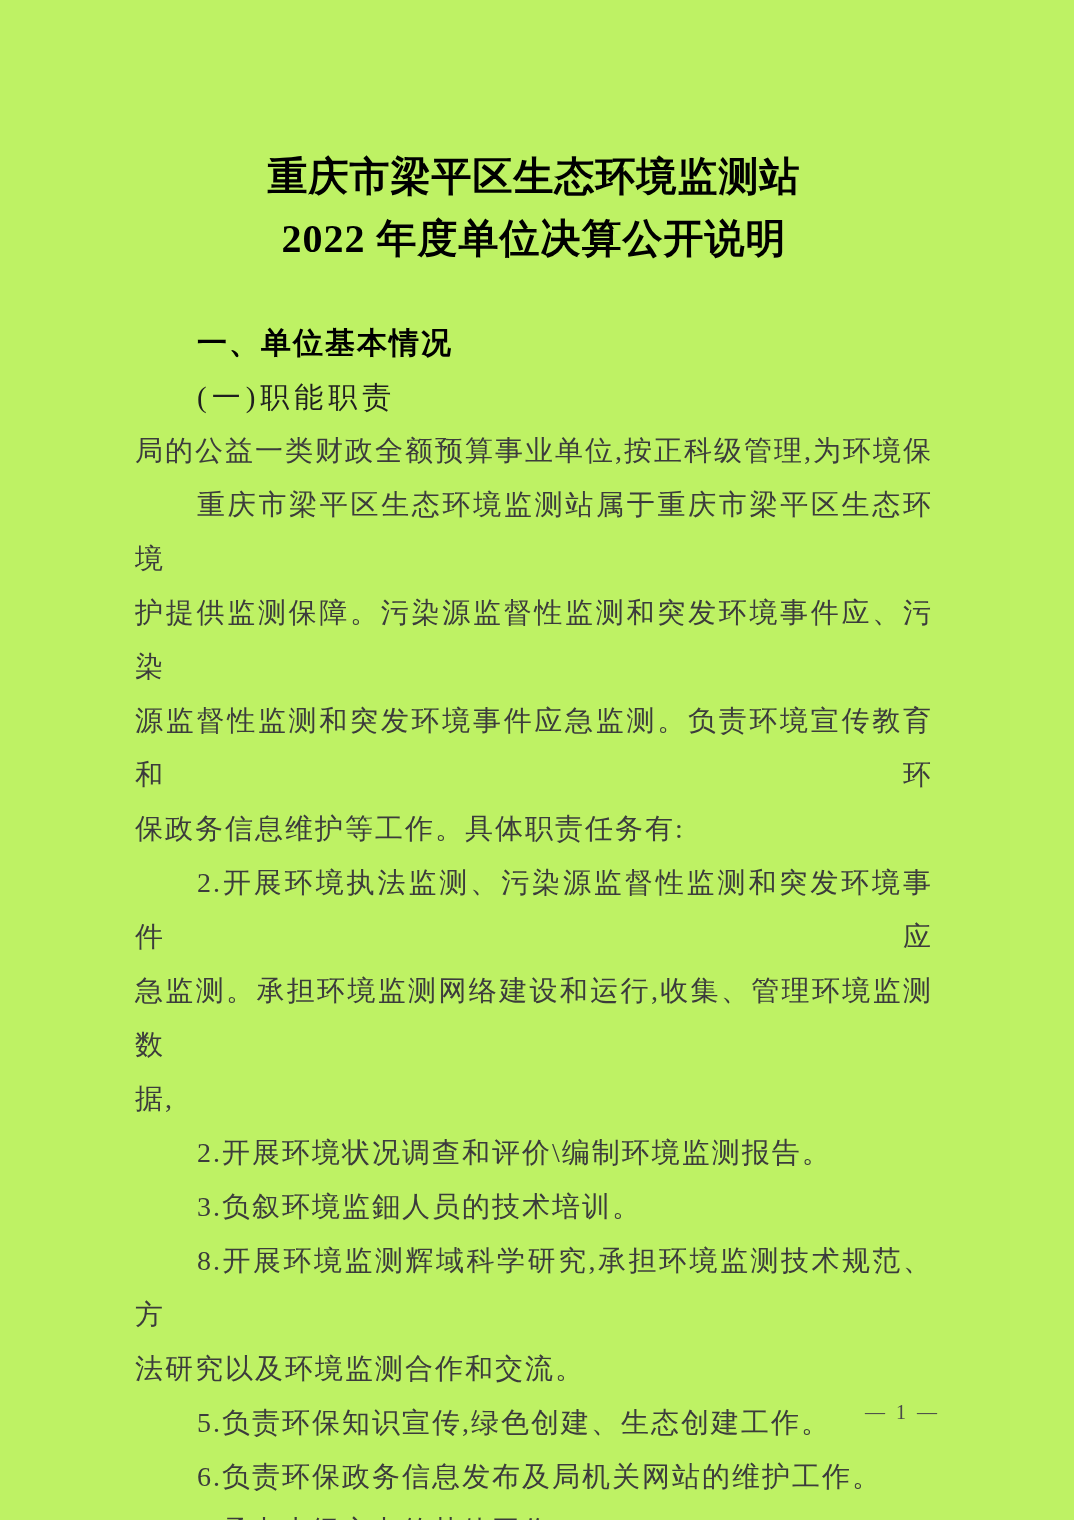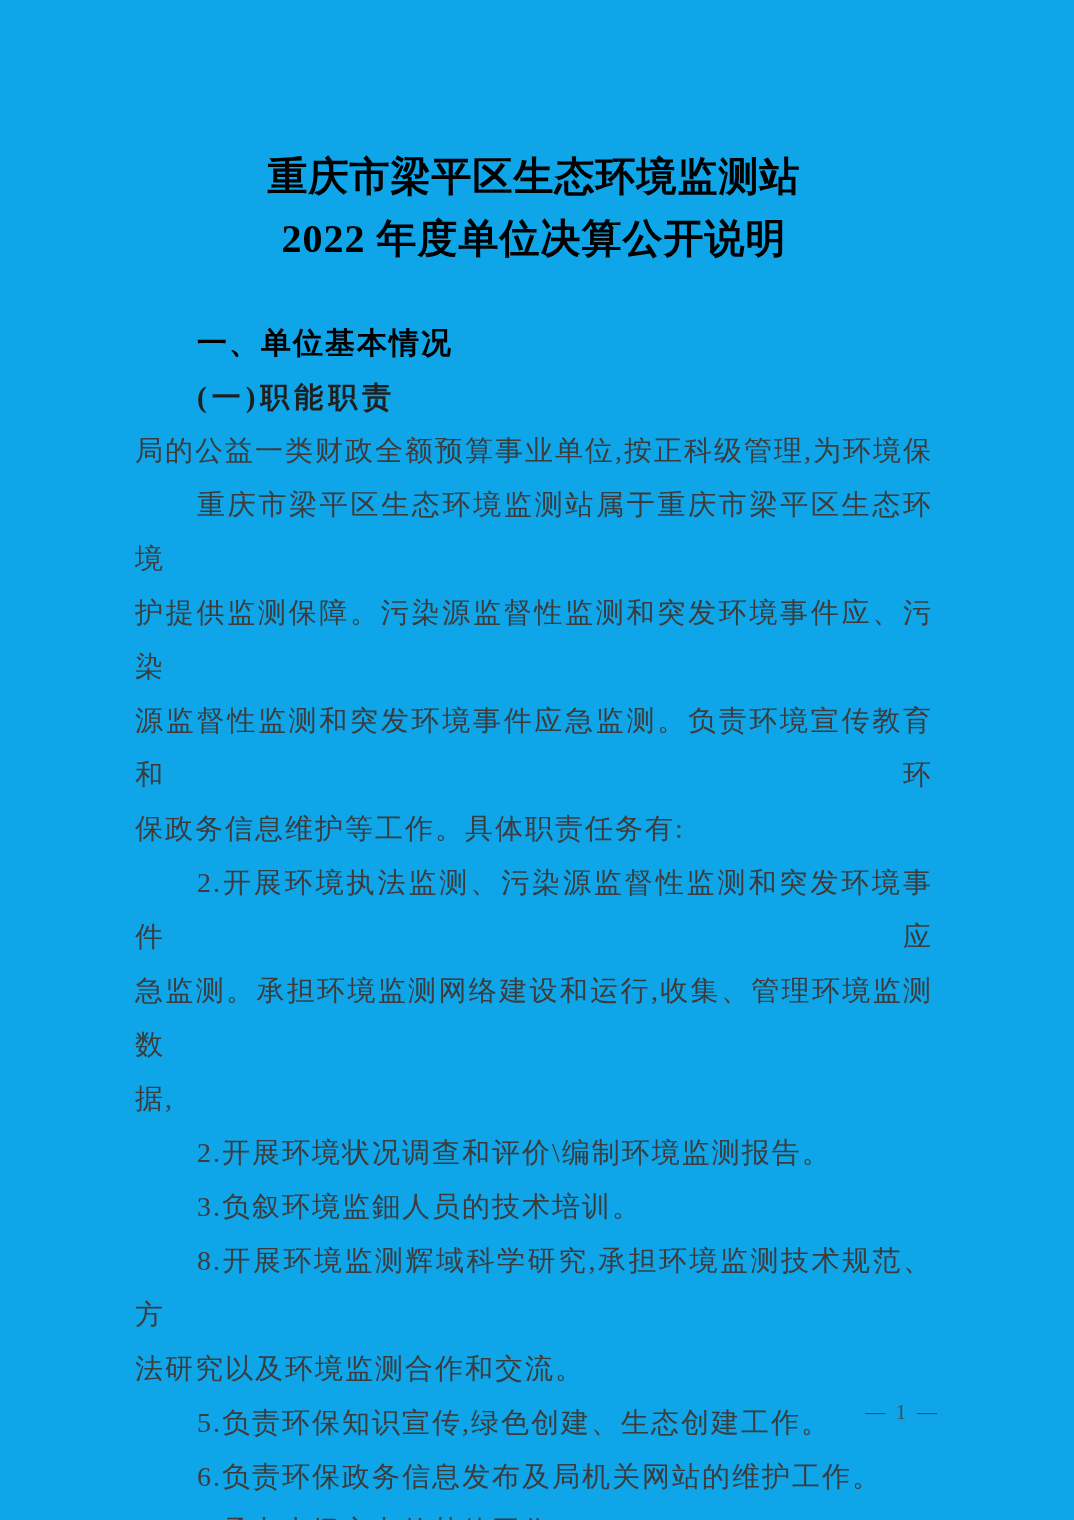--- a/index.html
+++ b/index.html
@@ -1,20 +1,20 @@
 <!DOCTYPE html>
 <html><head>
 <meta charset="utf-8">
 <style>
   html,body { margin:0; padding:0; background:#e8e8e8; }
   .page {
     position:relative;
     width:1074px; height:1520px;
     margin:0 auto;
-    background:#0ea5e9;
+    background:#bef264;
     font-family:"Liberation Serif","DejaVu Serif",serif;
     overflow:hidden;
   }
   .content { position:absolute; left:135px; top:0; width:798px; }
 
   .title {
     margin-top:146px;
     text-align:center;
     font-size:40px;
     line-height:62px;
@@ -29,21 +29,21 @@
     margin-top:46px;
     font-family:"Liberation Sans","DejaVu Sans",sans-serif;
     font-size:30px;
     font-weight:700;
     color:#000000;
     letter-spacing:2px;
   }
 
   .kai {
     font-size:29px;
-    font-weight:700;
+    font-weight:400;
     color:#1f1f1f;
     letter-spacing:5px;
   }
 
   .body {
     font-size:28px;
     color:#3c3c3c;
     letter-spacing:2px;
   }
 

